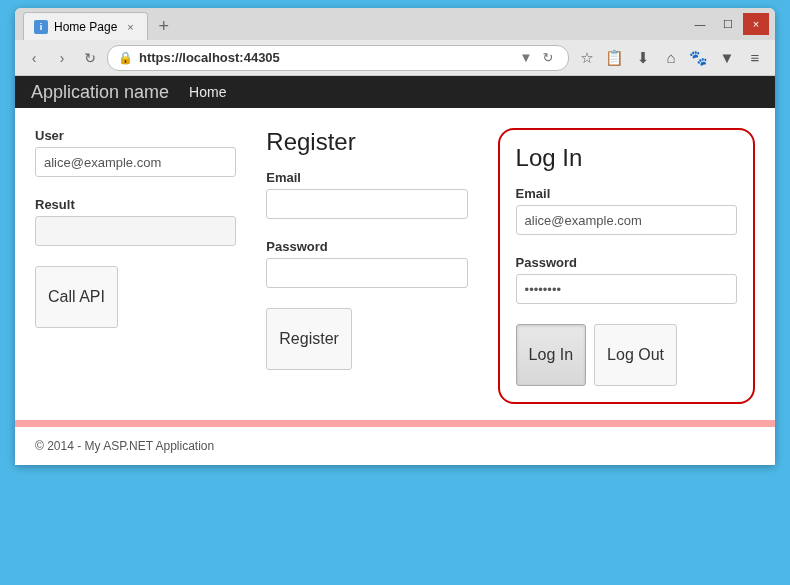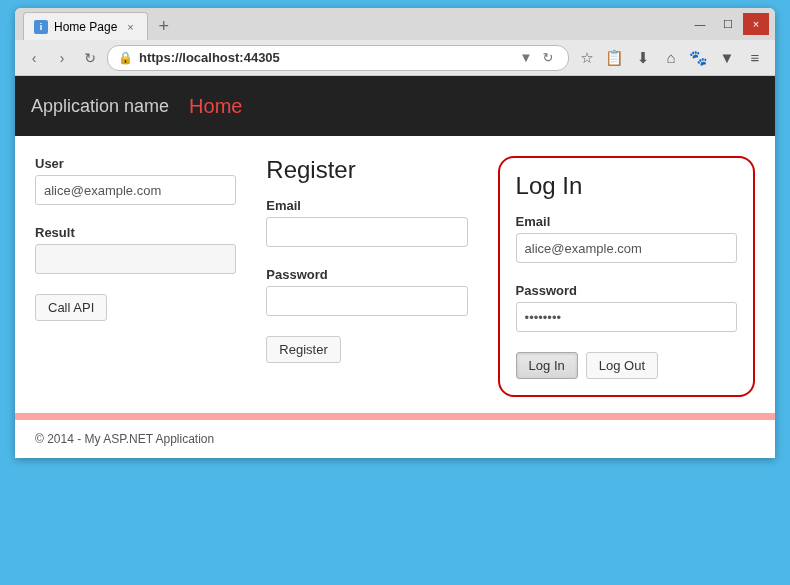--- a/index.html
+++ b/index.html
@@ -193,32 +193,32 @@
     }
 
     
     .nav-header {
       background: #222;
       color: white;
       padding: 10px 16px;
       display: flex;
       align-items: center;
       gap: 20px;
-      height: 60px;
+      height: 32px;
     }
 
     .app-name {
       font-size: 18px;
       color: #ccc;
       font-weight: normal;
     }
 
     .nav-link {
-      color: #ef4444;
-      font-size: 20px;
+      color: #e5e5e5;
+      font-size: 14px;
       cursor: pointer;
       text-decoration: none;
     }
 
     
     .main-content {
       padding: 20px 20px 16px;
       display: flex;
       gap: 30px;
       align-items: flex-start;
@@ -263,25 +263,25 @@
 
     .result-field {
       width: 100%;
       height: 30px;
       border: 1px solid #ccc;
       background: #f5f5f5;
       border-radius: 3px;
     }
 
     .btn {
-      padding: 5px 12px;
+      padding: 21px 12px;
       border: 1px solid #ccc;
       border-radius: 3px;
       background: #f8f8f8;
-      font-size: 13px;
+      font-size: 16px;
       cursor: pointer;
       color: #333;
     }
 
     .btn-active {
       background: linear-gradient(to bottom, #e8e8e8, #d8d8d8);
       border: 1px solid #aaa;
       box-shadow: inset 0 1px 3px rgba(0,0,0,0.15);
     }
 

